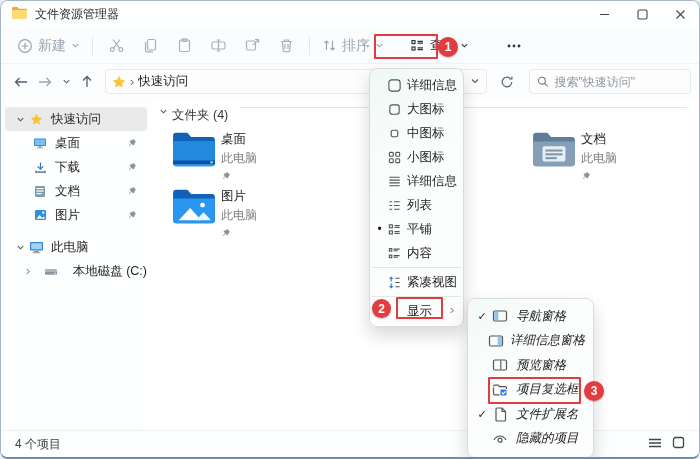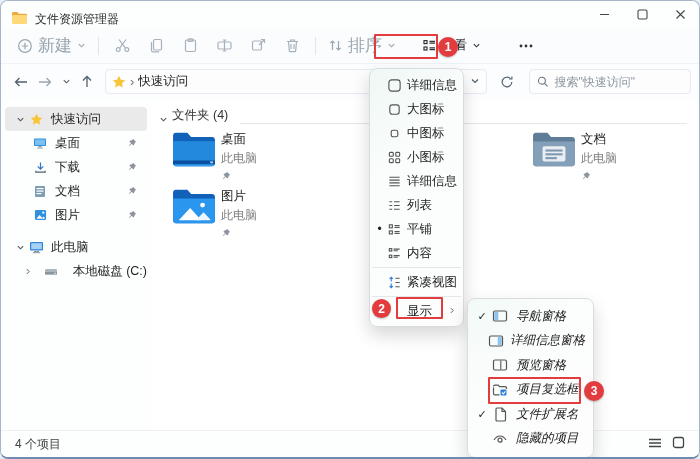--- a/index.html
+++ b/index.html
@@ -4,31 +4,31 @@
 <style>
   * { box-sizing: border-box; margin: 0; padding: 0; }
   html,body { background:#e8eef5; }
   body { font-family:"Liberation Sans", "DejaVu Sans", sans-serif; }
   .window{
     position:relative; width:700px; height:459px; background:#fff;
     border:1px solid #a7b6c6; border-bottom:2px solid #6d8cb0;
     border-radius:8px; overflow:hidden; font-size:12.5px; color:#1b1b1b;
   }
   
-  .titlebar{ position:absolute; top:0; left:0; right:0; height:27px; background:#fdfefe; display:flex; align-items:flex-end; padding-left:10px; }
+  .titlebar{ position:absolute; top:0; left:0; right:0; height:27px; background:#fdfefe; display:flex; align-items:center; padding-left:10px; }
   .titlebar .app-title{ margin-left:8px; font-size:12px; color:#2b2b2b; }
   .win-controls{ position:absolute; right:0; top:0; height:27px; display:flex; }
   .win-btn{ width:38px; height:27px; display:flex; align-items:center; justify-content:center; background:transparent; border:none; cursor:default; }
   .win-btn svg{ display:block; }
   
   .toolbar{ position:absolute; top:27px; left:0; right:0; height:35px; background:#fafcfd; display:flex; align-items:center; padding:0 10px; }
   .tb-btn{ display:flex; align-items:center; gap:5px; border:none; background:transparent; padding:4px 6px; border-radius:4px; }
   .tb-icon-btn{ width:34px; justify-content:center; }
   .tb-sep{ width:1px; height:18px; background:#e1e6ea; margin:0 6px; }
-  .tb-label-dim{ color:#9aa5af; font-size:17px; }
+  .tb-label-dim{ color:#9aa5af; font-size:14px; }
   .tb-label-dark{ color:#1b1b1b; font-size:12.5px; }
   .toolbar .gap{ width:8px; }
   
   .addressbar{ position:absolute; top:62px; left:0; right:0; height:36px; background:#fbfdfe; display:flex; align-items:center; padding:0 8px; border-top:1px solid #f0f3f5; }
   .nav-btn{ width:24px; height:24px; border:none; background:transparent; display:flex; align-items:center; justify-content:center; color:#4f5b66; font-size:14px; border-radius:4px; }
   .nav-btn.small{ width:18px; }
   .crumb-field{ flex:0 0 auto; width:382px; height:25px; margin-left:6px; background:#fdfdfd; border:1px solid #e7eaee; border-radius:4px; display:flex; align-items:center; padding:0 6px; }
   .crumb-field .crumb-text{ margin-left:4px; color:#1b1b1b; }
   .crumb-field .crumb-sep{ color:#6b7682; margin-left:4px; font-size:13px; }
   .crumb-dd{ margin-left:auto; }
@@ -41,21 +41,21 @@
   .side-row{ display:flex; align-items:center; height:24px; margin:0 4px; padding-left:8px; border-radius:4px; position:relative; }
   .side-row.selected{ background:#eaeaea; }
   .side-row .chev{ width:14px; display:flex; justify-content:center; color:#555; }
   .side-row .s-icon{ width:18px; display:flex; justify-content:center; }
   .side-row .s-label{ margin-left:6px; color:#1f1f1f; white-space:nowrap; }
   .side-row .pin{ position:absolute; right:10px; top:6px; }
   .side-row.child{ padding-left:26px; }
   .side-gap{ height:8px; }
   
   .content{ position:absolute; top:98px; left:150px; right:0; bottom:27px; background:#fff; }
-  .group-header{ display:flex; align-items:flex-end; margin:8px 12px 0 8px; gap:4px; }
+  .group-header{ display:flex; align-items:flex-start; margin:8px 12px 0 8px; gap:4px; }
   .group-header .g-label{ color:#333; }
   .group-header .g-line{ flex:1; height:1px; background:#e6e6e6; margin-left:8px; }
   .tile{ position:absolute; width:170px; height:52px; display:flex; }
   .tile .t-icon{ flex:0 0 50px; }
   .tile .t-meta{ padding-top:2px; }
   .tile .t-name{ color:#191919; }
   .tile .t-sub{ color:#7c7c7c; font-size:12px; margin-top:2px; }
   .tile .t-pin{ margin-top:3px; }
   
   .statusbar{ position:absolute; left:0; right:0; bottom:0; height:27px; border-top:1px solid #eef0f2; background:#fdfefe; display:flex; align-items:center; padding:0 14px; }

